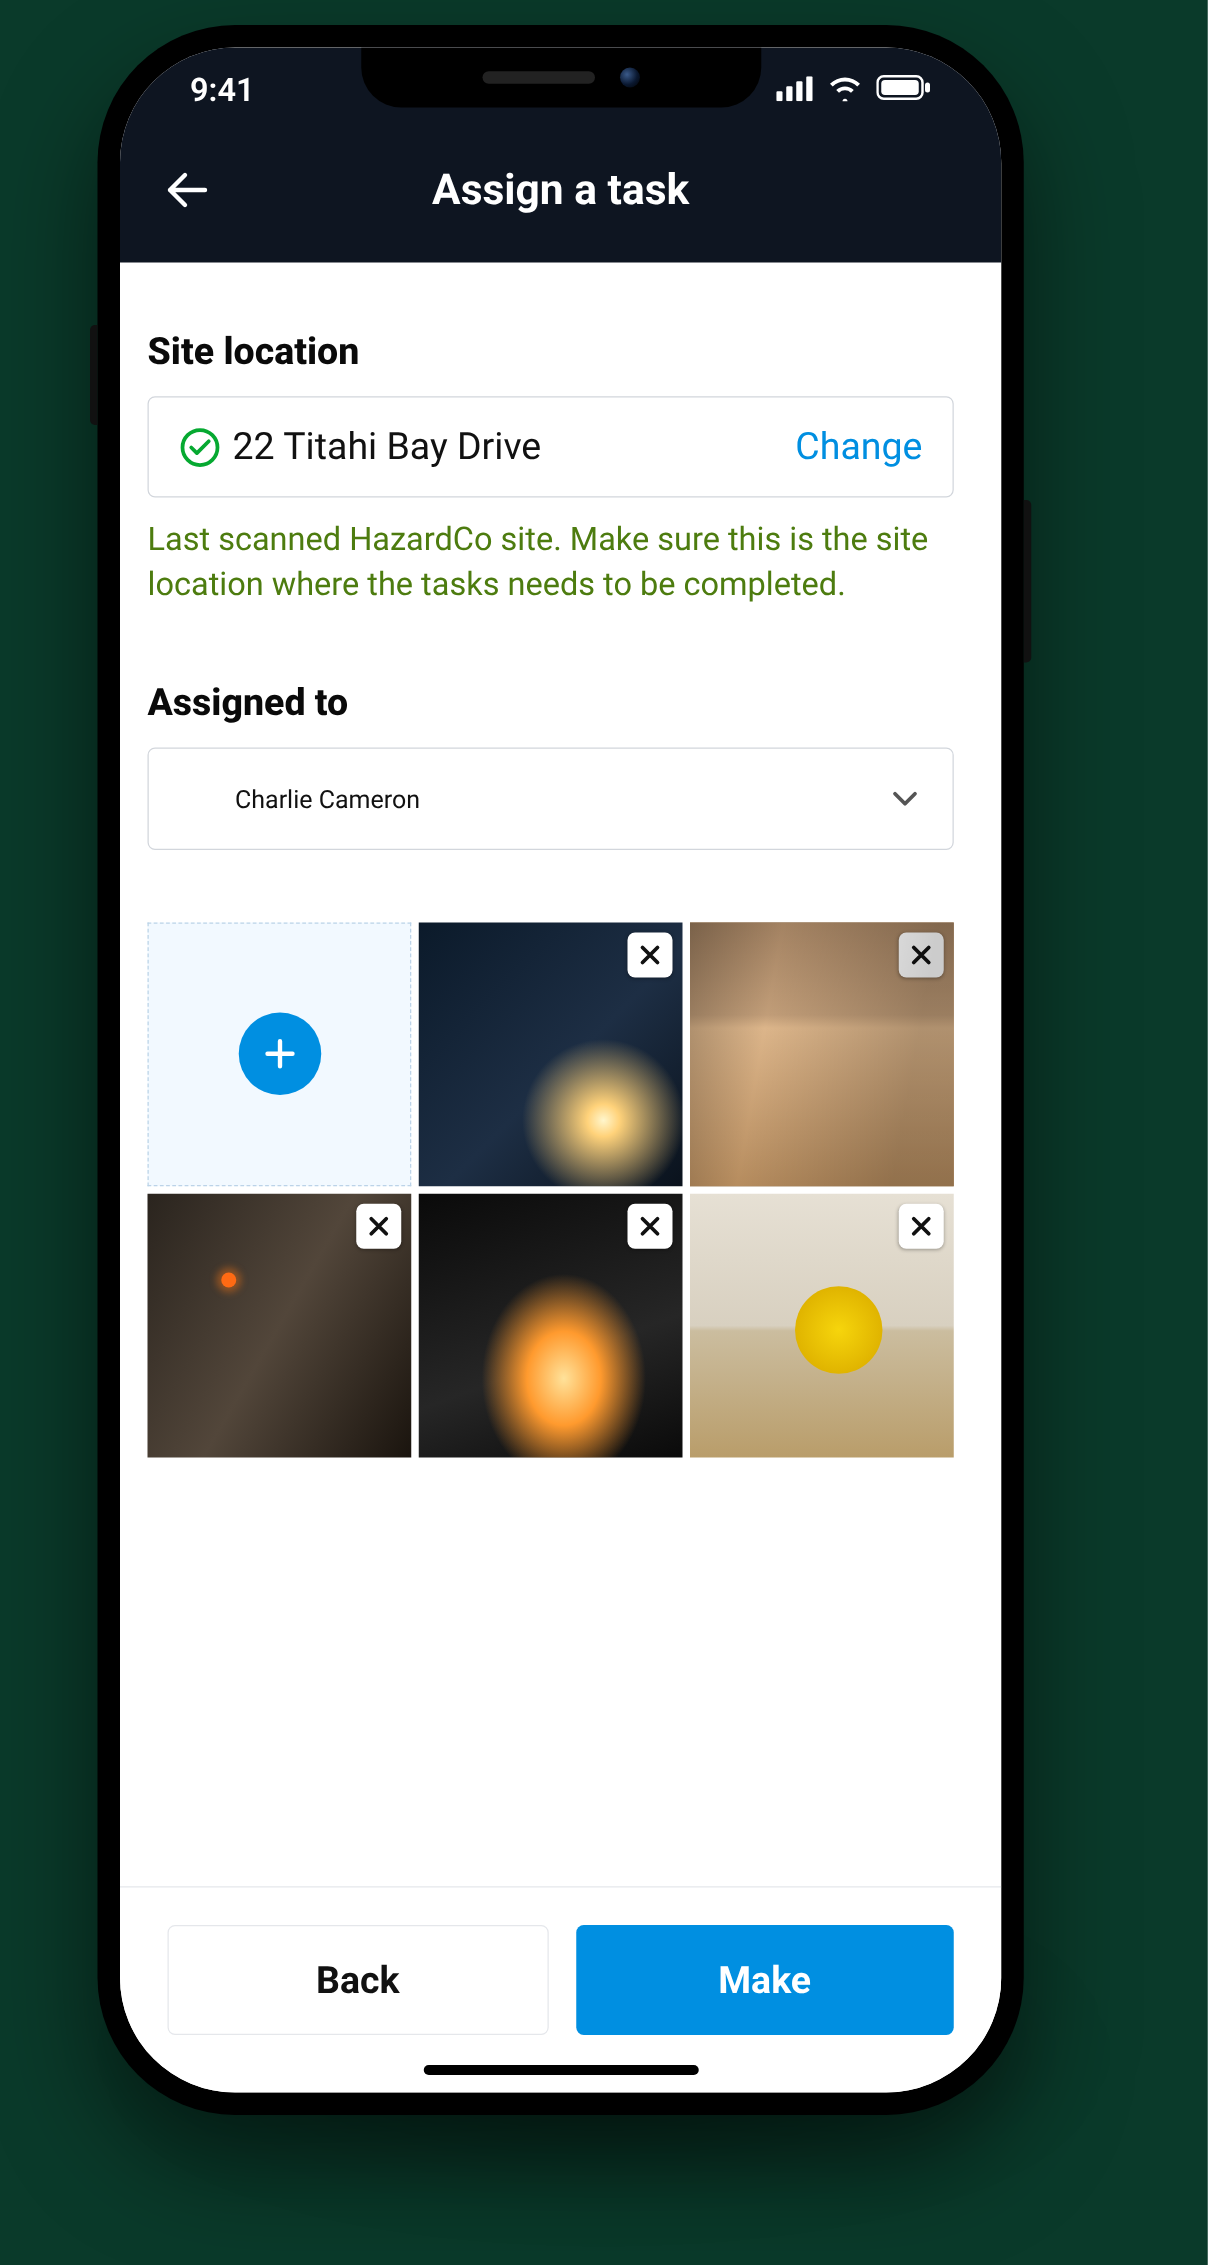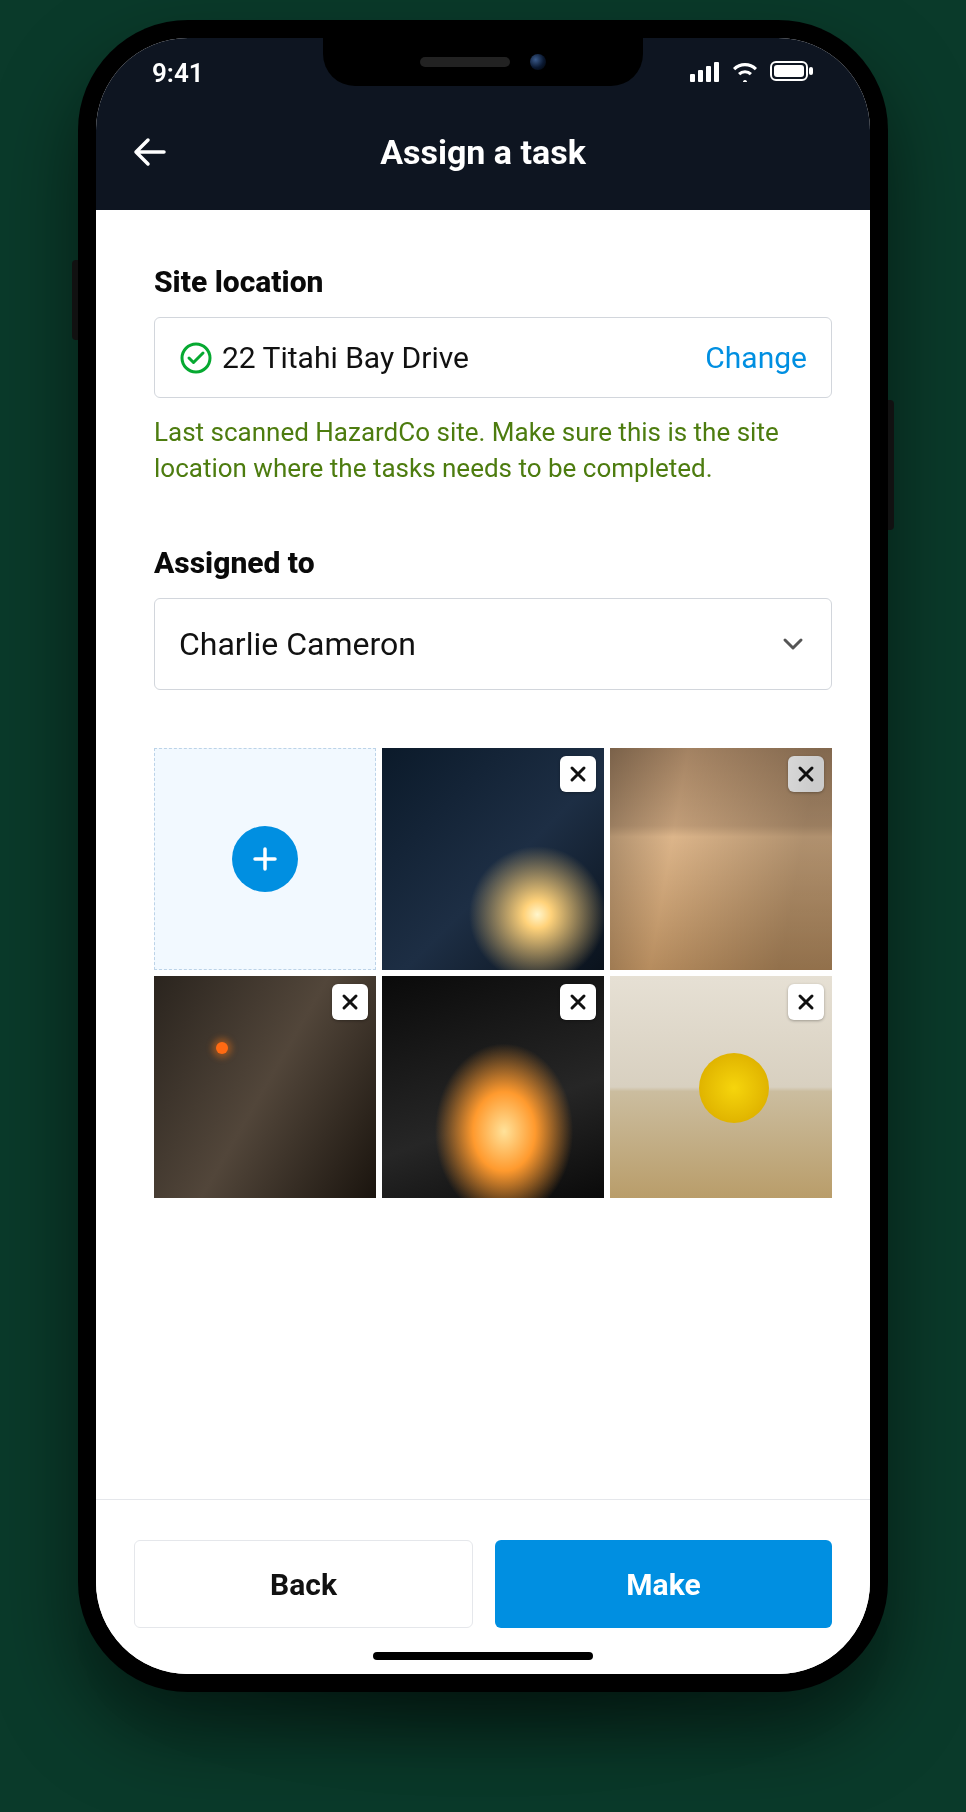--- a/index.html
+++ b/index.html
@@ -15,21 +15,21 @@
     left: 100px; right: 100px; bottom: 60px;
     height: 220px;
     background: radial-gradient(ellipse at center, rgba(0,0,0,0.45) 0%, rgba(0,0,0,0) 70%);
     filter: blur(30px);
     z-index: 0;
   }
   .phone {
     position: absolute;
     left: 78px;
     top: 20px;
-    width: 810px;
+    width: 741px;
     height: 1672px;
     background: #000;
     border-radius: 110px;
     padding: 18px;
     z-index: 1;
     box-shadow: 0 40px 80px rgba(0,0,0,0.5);
   }
   .phone::before {
     content: "";
     position: absolute;
@@ -107,21 +107,21 @@
     position: absolute;
     left: 0; right: 0;
     text-align: center;
     font-size: 34px;
     font-weight: 700;
     pointer-events: none;
   }
   .content {
     flex: 1;
     background: #fff;
-    padding: 54px 38px 0 58px;
+    padding: 54px 38px 0 22px;
     overflow: hidden;
   }
   .section-label {
     font-size: 30px;
     font-weight: 800;
     color: #0a0a0a;
     margin-bottom: 18px;
   }
   .field-box {
     border: 1px solid #d2d6dc;
@@ -156,22 +156,23 @@
   .select-box {
     border: 1px solid #d2d6dc;
     border-radius: 6px;
     padding: 26px 24px;
     display: flex;
     align-items: center;
     justify-content: space-between;
     cursor: pointer;
   }
   .select-value {
-    font-size: 32px;
+    font-size: 20px;
     color: #111;
+    margin-left: 45px;
   }
   .chevron {
     width: 28px; height: 28px;
   }
   .photo-grid {
     display: grid;
     grid-template-columns: repeat(3, 1fr);
     gap: 6px;
     margin-top: 6px;
   }
@@ -220,21 +221,21 @@
     background:#ff6a13; box-shadow: 0 0 6px 4px rgba(255,120,20,0.4);}
   .p4 { background:
     radial-gradient(ellipse at 55% 70%, #ffe29a 0%, #ff9a2e 18%, rgba(255,120,0,0) 40%),
     linear-gradient(160deg, #0a0a0a 0%, #262626 60%, #0a0a0a 100%); }
   .p5 { background:
     linear-gradient(180deg, #e6e0d4 0%, #d8d0c0 50%, #cbbd9f 52%, #b99d6a 100%); }
   .p5::after{content:"";position:absolute;left:40%;top:35%;width:70px;height:70px;border-radius:50%;
     background: radial-gradient(circle, #f6d50c 0%, #e0b400 70%);}
   .footer {
     border-top: 1px solid #e5e7eb;
-    padding: 40px 38px 46px 38px;
+    padding: 30px 38px 46px 38px;
     display: flex;
     gap: 22px;
     background: #fff;
   }
   .btn {
     flex: 1;
     height: 88px;
     border-radius: 6px;
     display: flex;
     align-items: center;

